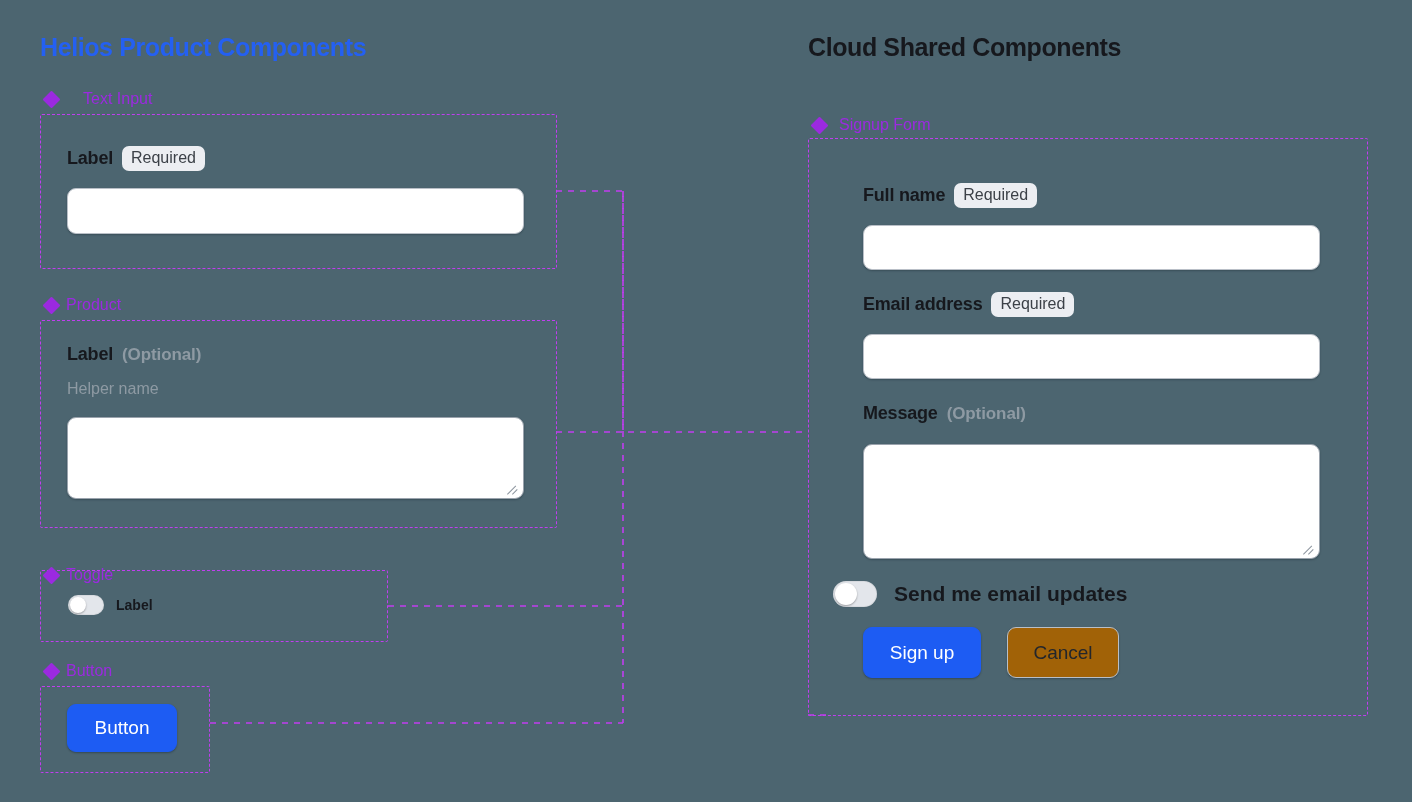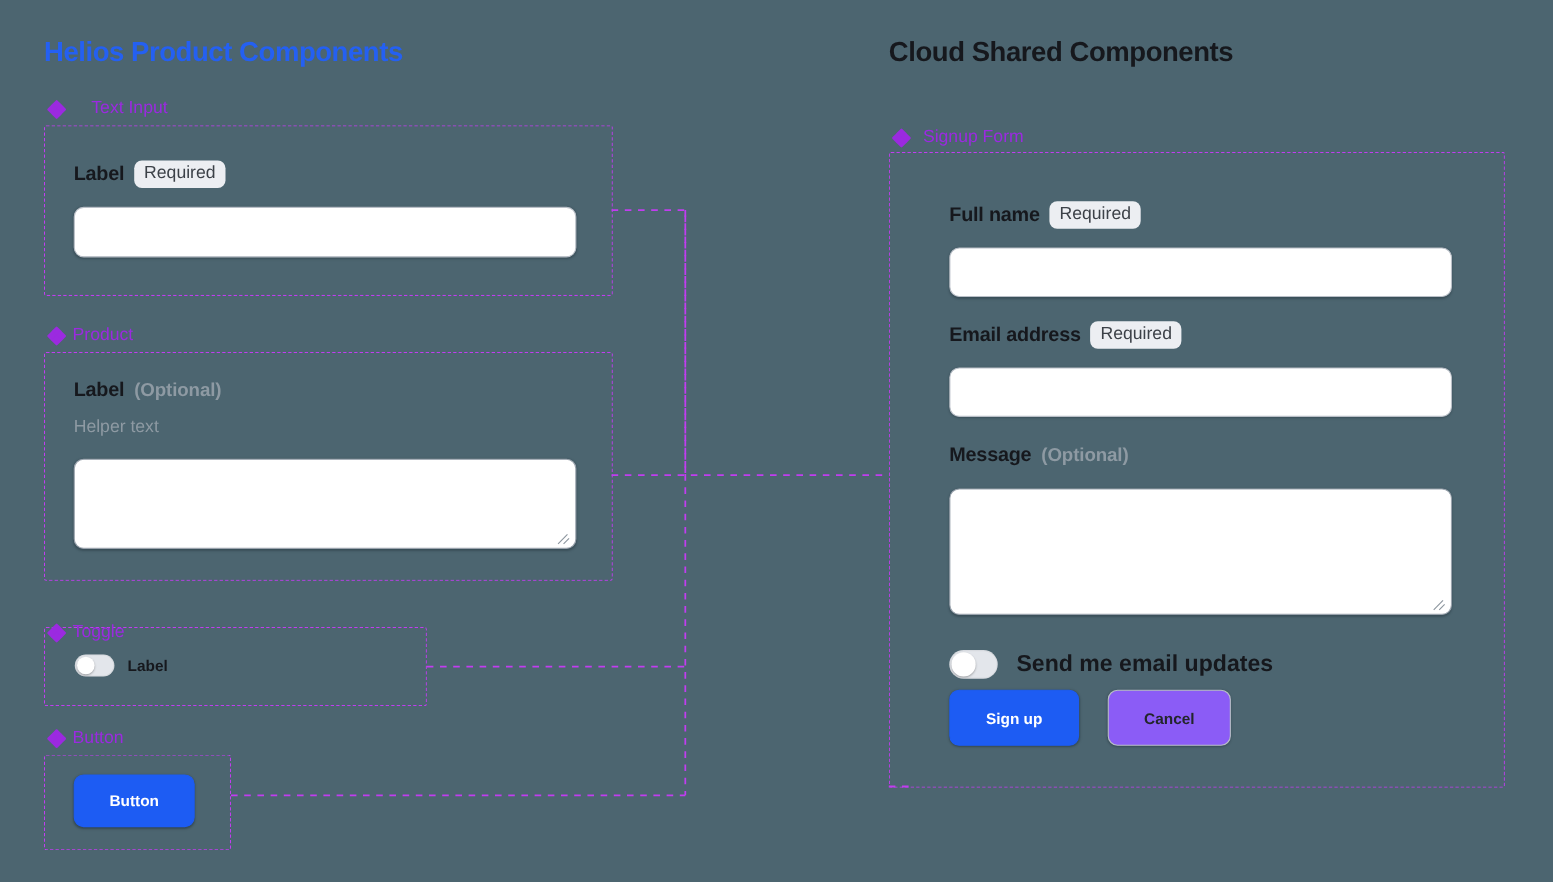--- a/index.html
+++ b/index.html
@@ -159,34 +159,34 @@
   }
   .switch.lg { width: 44px; height: 26px; }
   .switch.lg .knob { width: 22px; height: 22px; left: 2px; top: 2px; }
   .switch-label.lg { font-size: 21px; font-weight: 700; margin-left: 17px; }
 
   
   .btn {
     position: absolute;
     display: flex; align-items: center; justify-content: center;
     border-radius: 9px;
-    font-size: 14px;
-    font-weight: 700;
+    font-size: 19px;
+    font-weight: 400;
     cursor: pointer;
     z-index: 4;
     user-select: none;
   }
   .btn-primary {
     background: #1d5cf3;
     color: #ffffff;
     border: 1px solid #1d5cf3;
     box-shadow: 0 1px 2px rgba(10,20,30,0.35);
   }
   .btn-secondary {
-    background: #8b5cf6;
+    background: #a16207;
     color: #23262b;
     border: 1px solid #b9bfc7;
     box-shadow: 0 1px 2px rgba(10,20,30,0.3);
   }
 </style>
 </head>
 <body>
 
 <div class="stage">
 
@@ -234,21 +234,21 @@
         <i></i>
     </span>
     <span class="lbl">Product</span>
   </div>
   <div class="region" style="left:40px; top:320px; width:517px; height:208px;"></div>
 
   <div class="field-label-row" style="left:67px; top:344px;">
     <span class="field-label">Label</span>
     <span class="muted">(Optional)</span>
   </div>
-  <div class="helper" style="left:67px; top:380px;">Helper text</div>
+  <div class="helper" style="left:67px; top:380px;">Helper name</div>
   <div class="tarea" style="left:67px; top:417px; width:457px; height:82px;">
     <textarea style="width: 100%; height: 100%; border: 0px; outline: none; resize: none; background: transparent; border-radius: 9px; padding: 8px 12px; font-size: 16px; font-family: &quot;Liberation Sans&quot;, sans-serif;" placeholder=""></textarea>
     <span class="grip"></span>
   </div>
 
   <div class="sec-head" style="left:44px; top:566px;">
     <span class="diamond-icon">
       <i></i>
         <i></i>
         <i></i>
@@ -305,21 +305,21 @@
 
   <div class="field-label-row" style="left:863px; top:403px;">
     <span class="field-label">Message</span>
     <span class="muted">(Optional)</span>
   </div>
   <div class="tarea" style="left:863px; top:444px; width:457px; height:115px;">
     <textarea style="width: 100%; height: 100%; border: 0px; outline: none; resize: none; background: transparent; border-radius: 9px; padding: 8px 12px; font-size: 16px; font-family: &quot;Liberation Sans&quot;, sans-serif;" placeholder=""></textarea>
     <span class="grip"></span>
   </div>
 
-  <div class="toggle-row" style="left:863px; top:581px;margin-top:10px;">
+  <div class="toggle-row" style="left:833px; top:581px;">
     <span class="switch lg">
       <span class="knob"></span>
     </span>
     <span class="switch-label lg">Send me email updates</span>
   </div>
 
   <div class="btn btn-primary" style="left:863px; top:627px; width:118px; height:51px;">Sign up</div>
   <div class="btn btn-secondary" style="left:1007px; top:627px; width:112px; height:51px;">Cancel</div>
 
 </div>

